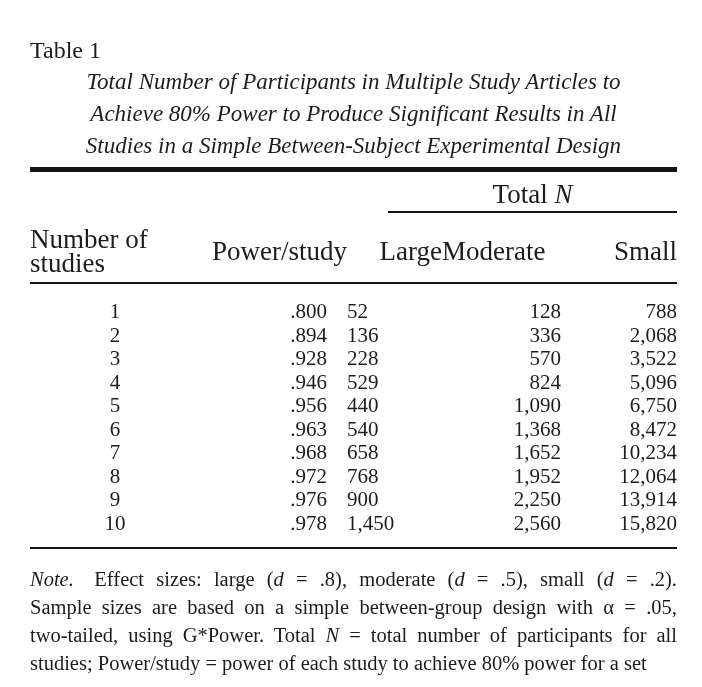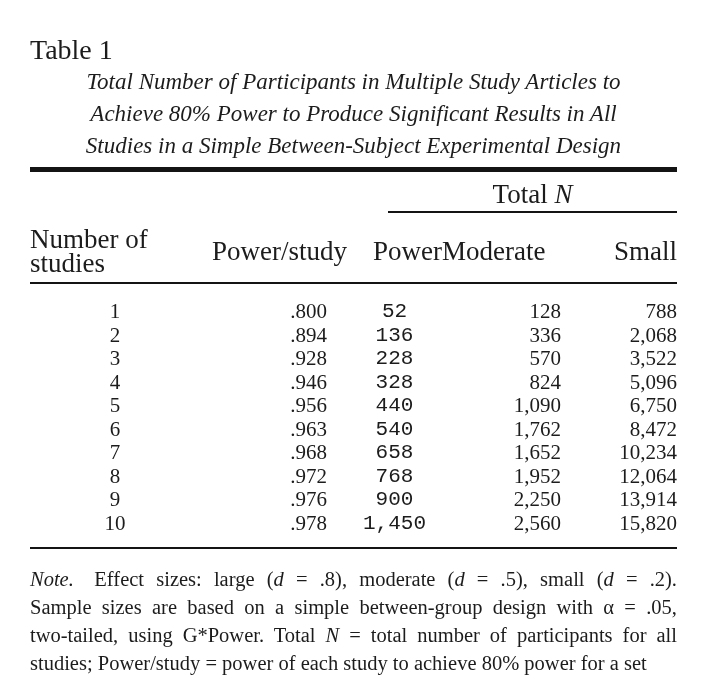--- a/index.html
+++ b/index.html
@@ -8,21 +8,21 @@
     --bg:#ffffff;
   }
   html,body{margin:0;padding:0;background:var(--bg);}
   .page{
     width:702px;height:687px;box-sizing:border-box;
     padding:36px 25px 0 30px;
     background:var(--bg);color:var(--text);
     font-family:"Liberation Serif","DejaVu Serif",serif;
     overflow:hidden;
   }
-  .table-label{font-size:28px;line-height:28px;}
+  .table-label{font-size:24px;line-height:28px;}
   .table-caption{font-style:italic;font-size:23px;line-height:32px;margin-top:2px;text-align:center;}
   .caption-line{white-space:nowrap;}
   table{
     width:647px;table-layout:fixed;border-collapse:collapse;
     border-top:5px solid var(--rule);
     border-bottom:2px solid var(--rule);
     margin-top:5px;
   }
   col.c1{width:170px;} col.c2{width:147px;} col.c3{width:95px;}
   col.c4{width:123px;} col.c5{width:112px;}
@@ -37,21 +37,21 @@
     border-bottom:2px solid var(--rule);
     padding-top:14px;padding-bottom:7px;line-height:24px;margin-left:35px;
   }
   tr.header-row th:nth-child(1){text-align:left;}
   tr.header-row th:nth-child(2){text-align:right;}
   tr.header-row th:nth-child(3){text-align:right;}
   tr.header-row th:nth-child(4){text-align:left;padding-right:4px;}
   tr.header-row th:nth-child(5){text-align:right;}
   tbody td:nth-child(1){text-align:center;}
   tbody td:nth-child(2){text-align:right;padding-right:20px;}
-  tbody td:nth-child(3){text-align:center;font-family:Liberation Mono, monospace;}
+  tbody td:nth-child(3){text-align:left;}
   tbody td:nth-child(4){text-align:right;padding-right:4px;}
   tbody td:nth-child(5){text-align:right;margin-top:28px;}
   tbody tr:first-child td{padding-top:16px;}
   tbody tr:last-child td{padding-bottom:12px;}
   .note{font-size:20.5px;line-height:28px;margin:16px 0 0 0;width:647px;}
   .note-line{text-align:justify;text-align-last:justify;}
   .note-line:last-child{text-align-last:left;}
   i{font-style:italic;}
 </style>
 </head>
@@ -78,21 +78,21 @@
     <thead>
       <tr class="spanner-row">
         <th colspan="2"></th>
         <th colspan="3">
           <div class="spanner-inner"><span>Total </span><i>N</i></div>
         </th>
       </tr>
       <tr class="header-row">
         <th>Number of studies</th>
         <th>Power/study</th>
-        <th>Power</th>
+        <th>Large</th>
         <th>Moderate</th>
         <th>Small</th>
       </tr>
     </thead>
     <tbody>
         <tr>
           <td>1</td>
           <td>.800</td>
           <td>52</td>
           <td>128</td>
@@ -108,36 +108,36 @@
         <tr>
           <td>3</td>
           <td>.928</td>
           <td>228</td>
           <td>570</td>
           <td>3,522</td>
         </tr>
         <tr>
           <td>4</td>
           <td>.946</td>
-          <td>328</td>
+          <td>529</td>
           <td>824</td>
           <td>5,096</td>
         </tr>
         <tr>
           <td>5</td>
           <td>.956</td>
           <td>440</td>
           <td>1,090</td>
           <td>6,750</td>
         </tr>
         <tr>
           <td>6</td>
           <td>.963</td>
           <td>540</td>
-          <td>1,762</td>
+          <td>1,368</td>
           <td>8,472</td>
         </tr>
         <tr>
           <td>7</td>
           <td>.968</td>
           <td>658</td>
           <td>1,652</td>
           <td>10,234</td>
         </tr>
         <tr>

